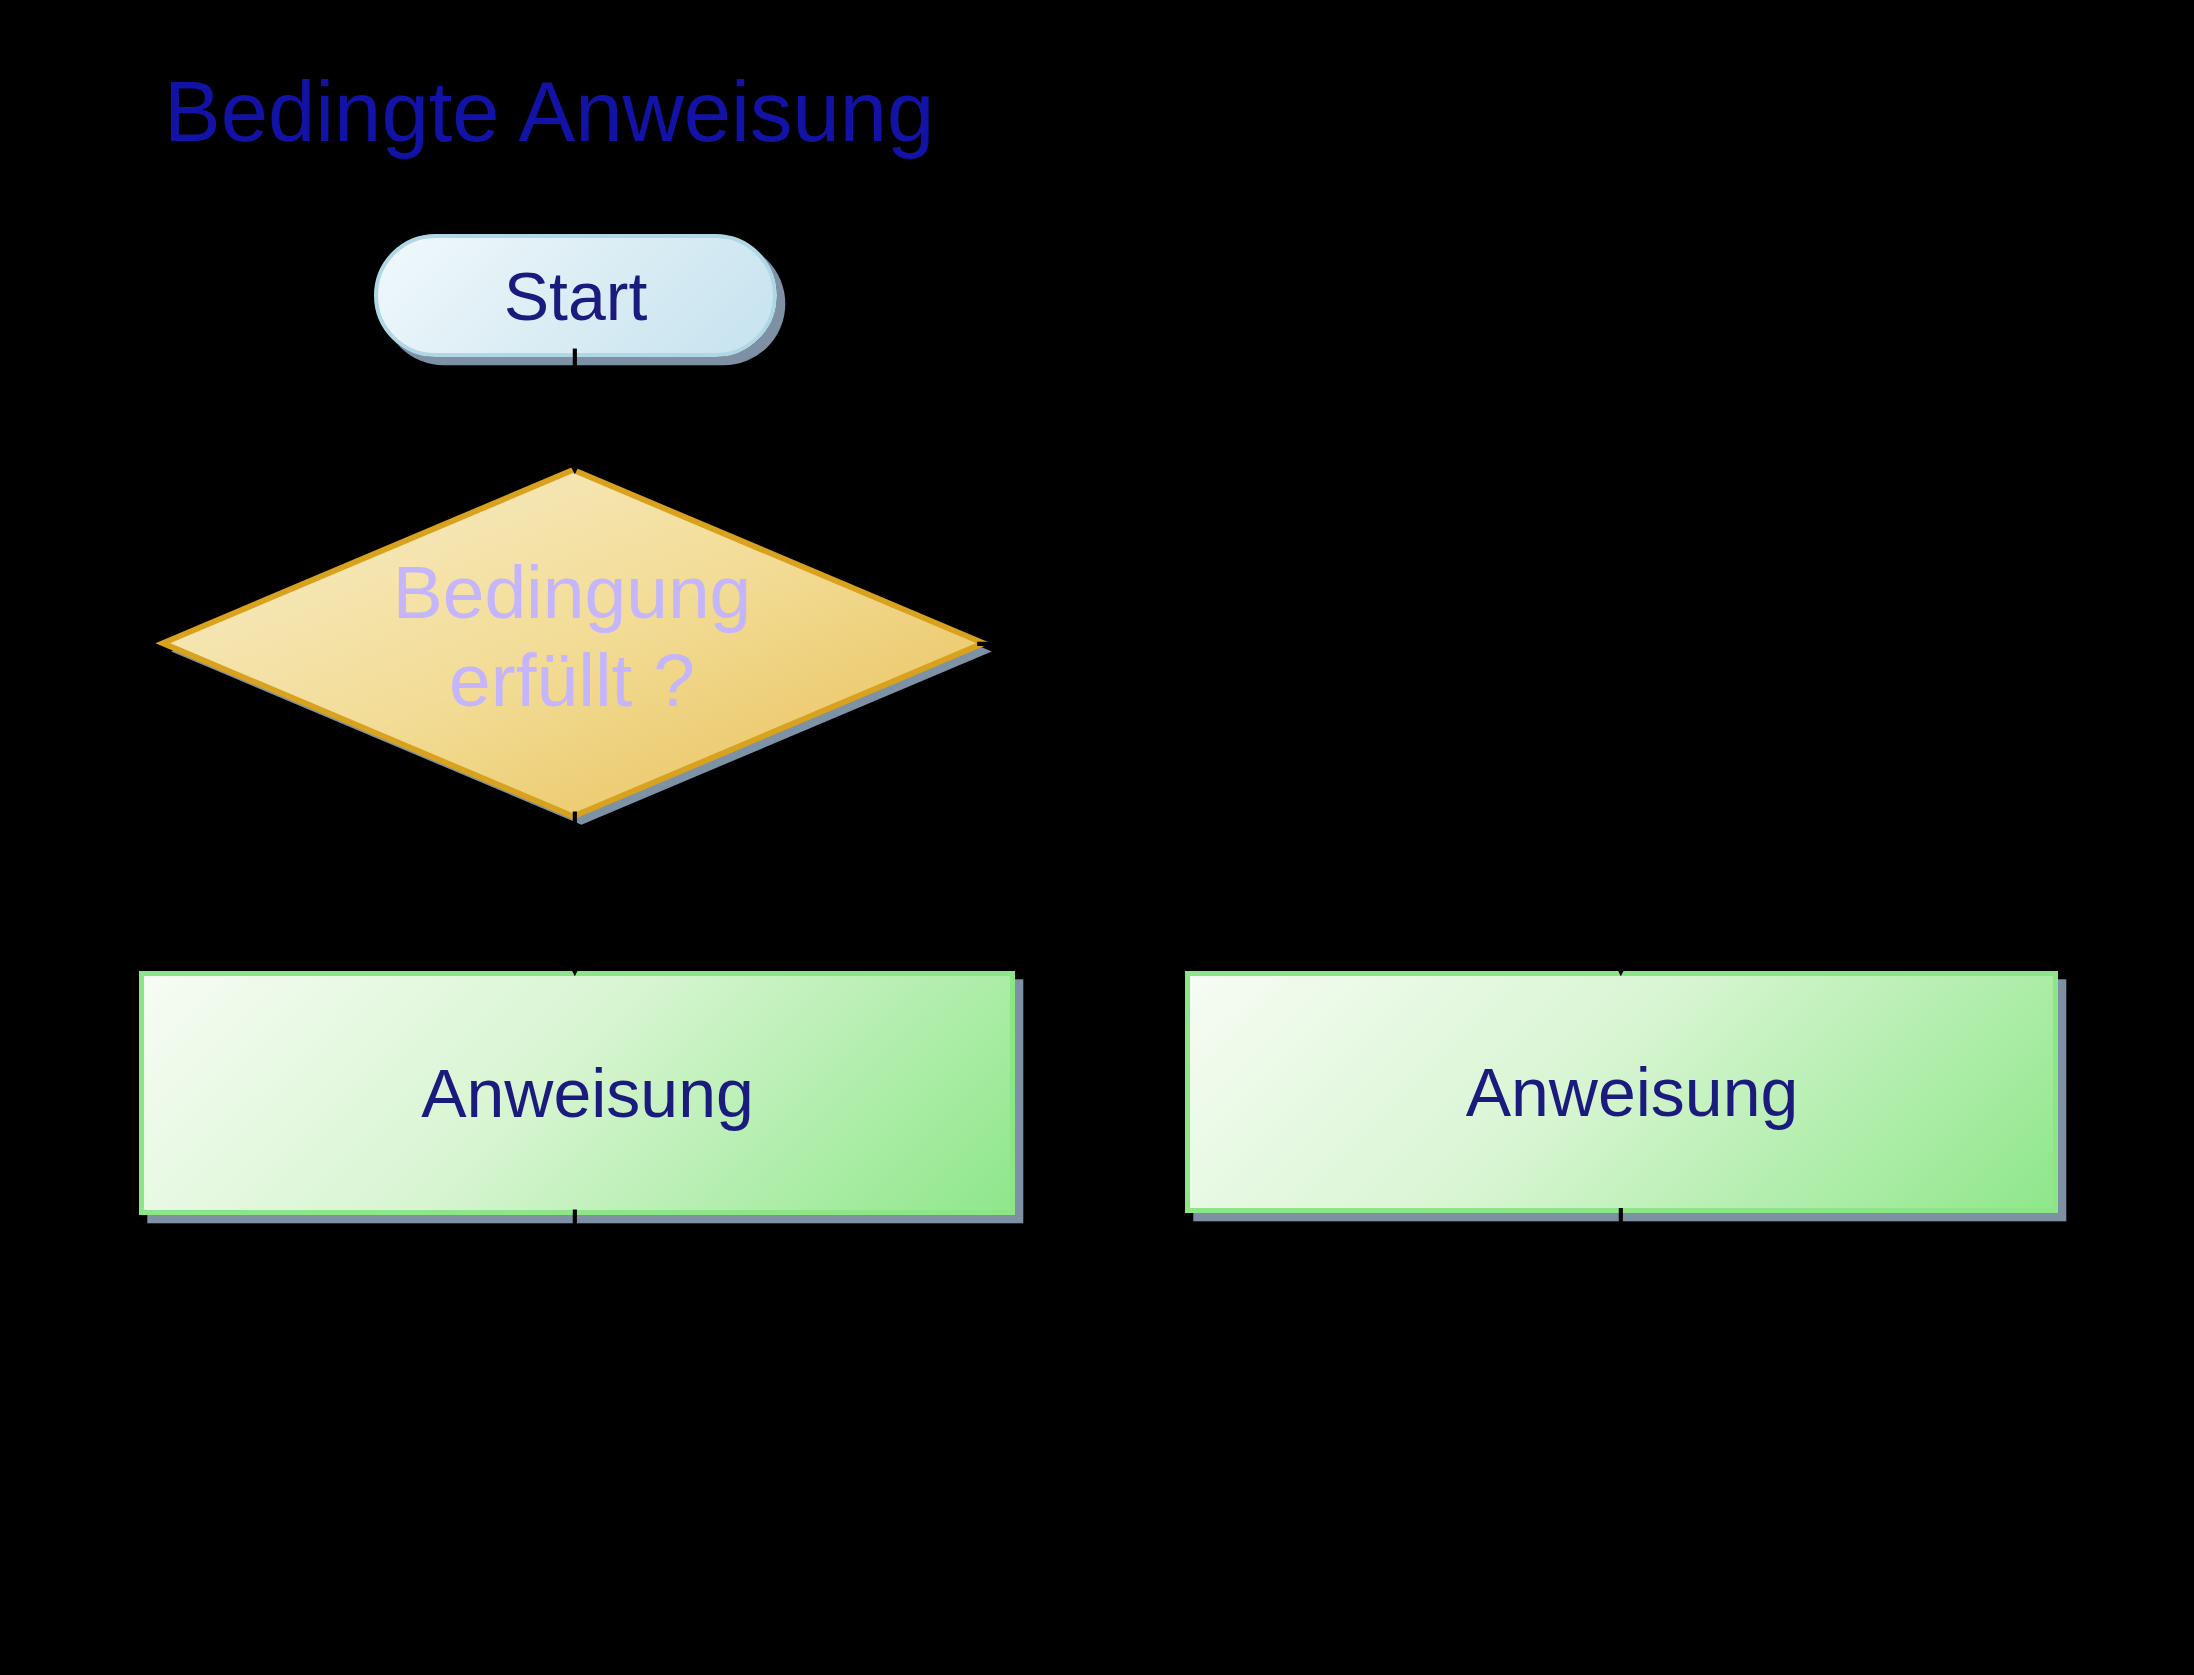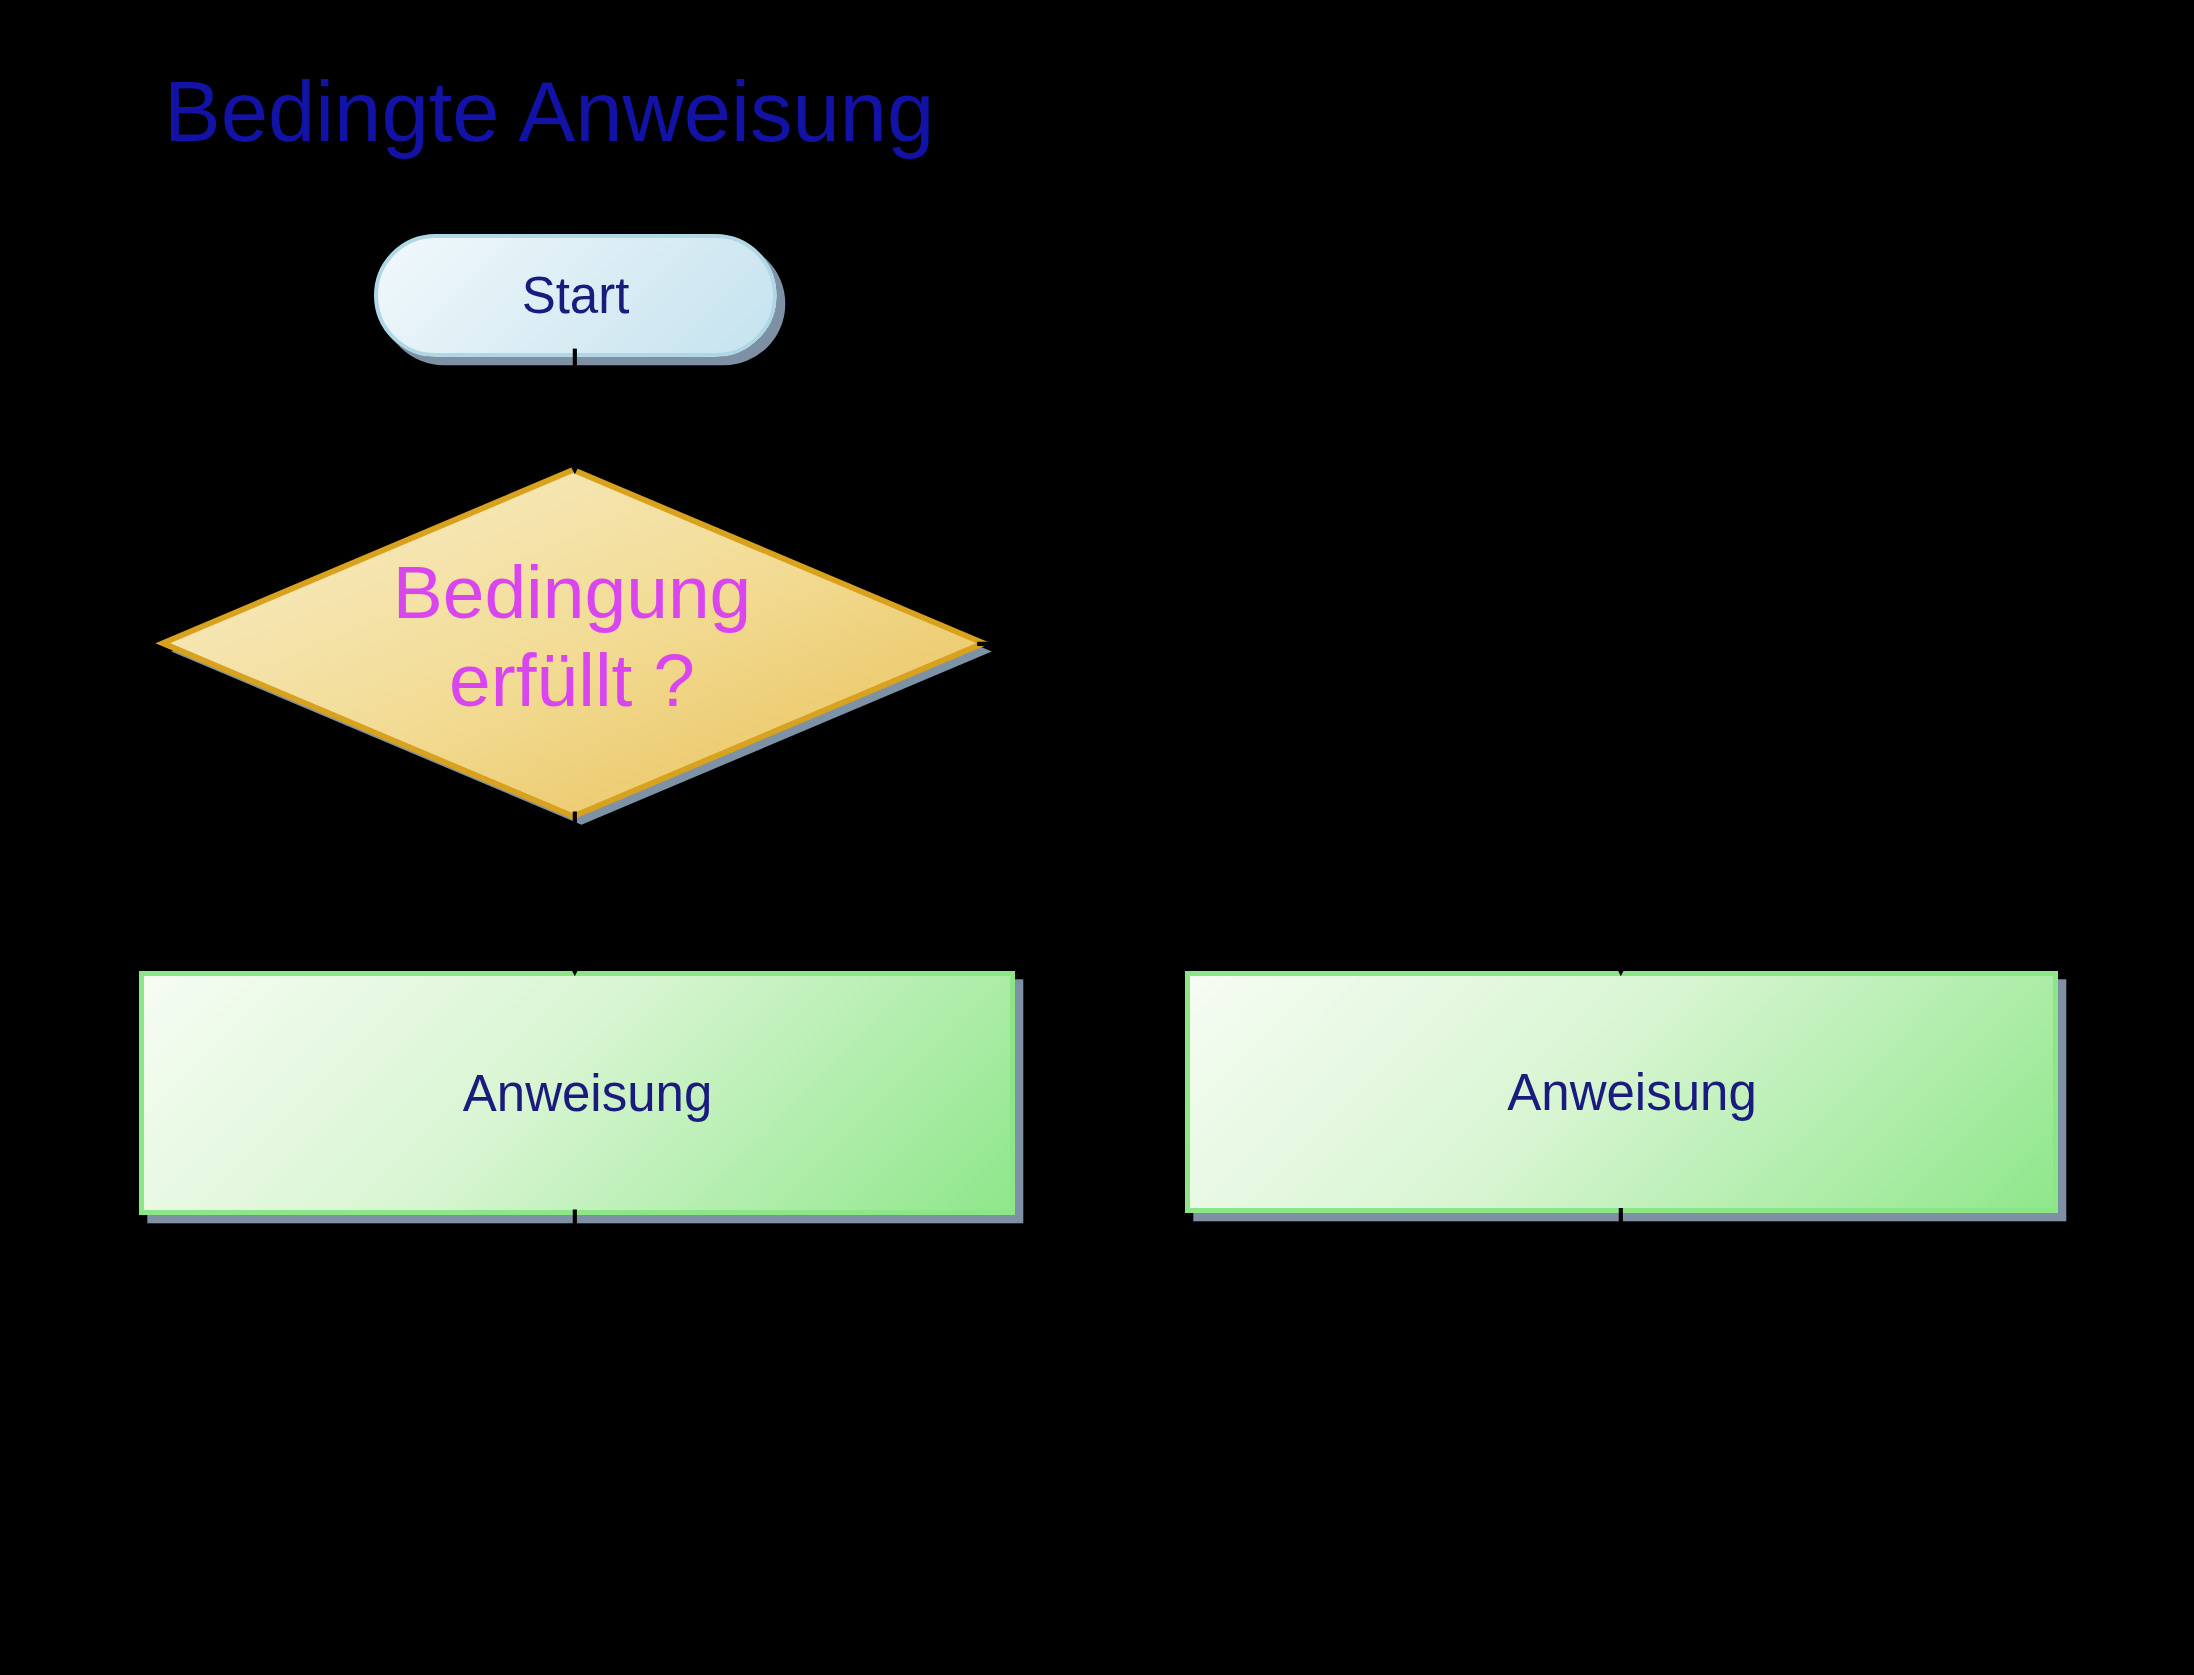--- a/index.html
+++ b/index.html
@@ -27,21 +27,21 @@
     white-space: nowrap;
   }
 
   .node {
     position: absolute;
     display: flex;
     align-items: center;
     justify-content: center;
     box-sizing: border-box;
     color: #1B1B7E;
-    font-size: 51px;
+    font-size: 68px;
     text-align: right;
     z-index: 2;
   }
 
   .terminator {
     width: 403px;
     height: 123px;
     border: 4.1px solid #B0D7E6;
     border-radius: 66px;
     background: linear-gradient(135deg, #F1F9FC 0%, #DDEEF5 45%, #C5E3EF 100%);
@@ -67,21 +67,21 @@
     top: 460px;
     z-index: 2;
   }
   .decision-label {
     position: absolute;
     left: 315px;
     top: 549px;
     width: 514px;
     font-size: 75px;
     line-height: 1.17;
-    color: #d946ef;
+    color: #c4b5fd;
     text-align: center;
     z-index: 3;
   }
 
   .connector-overlay {
     position: absolute;
     left: 0;
     top: 0;
     z-index: 5;
     pointer-events: none;

